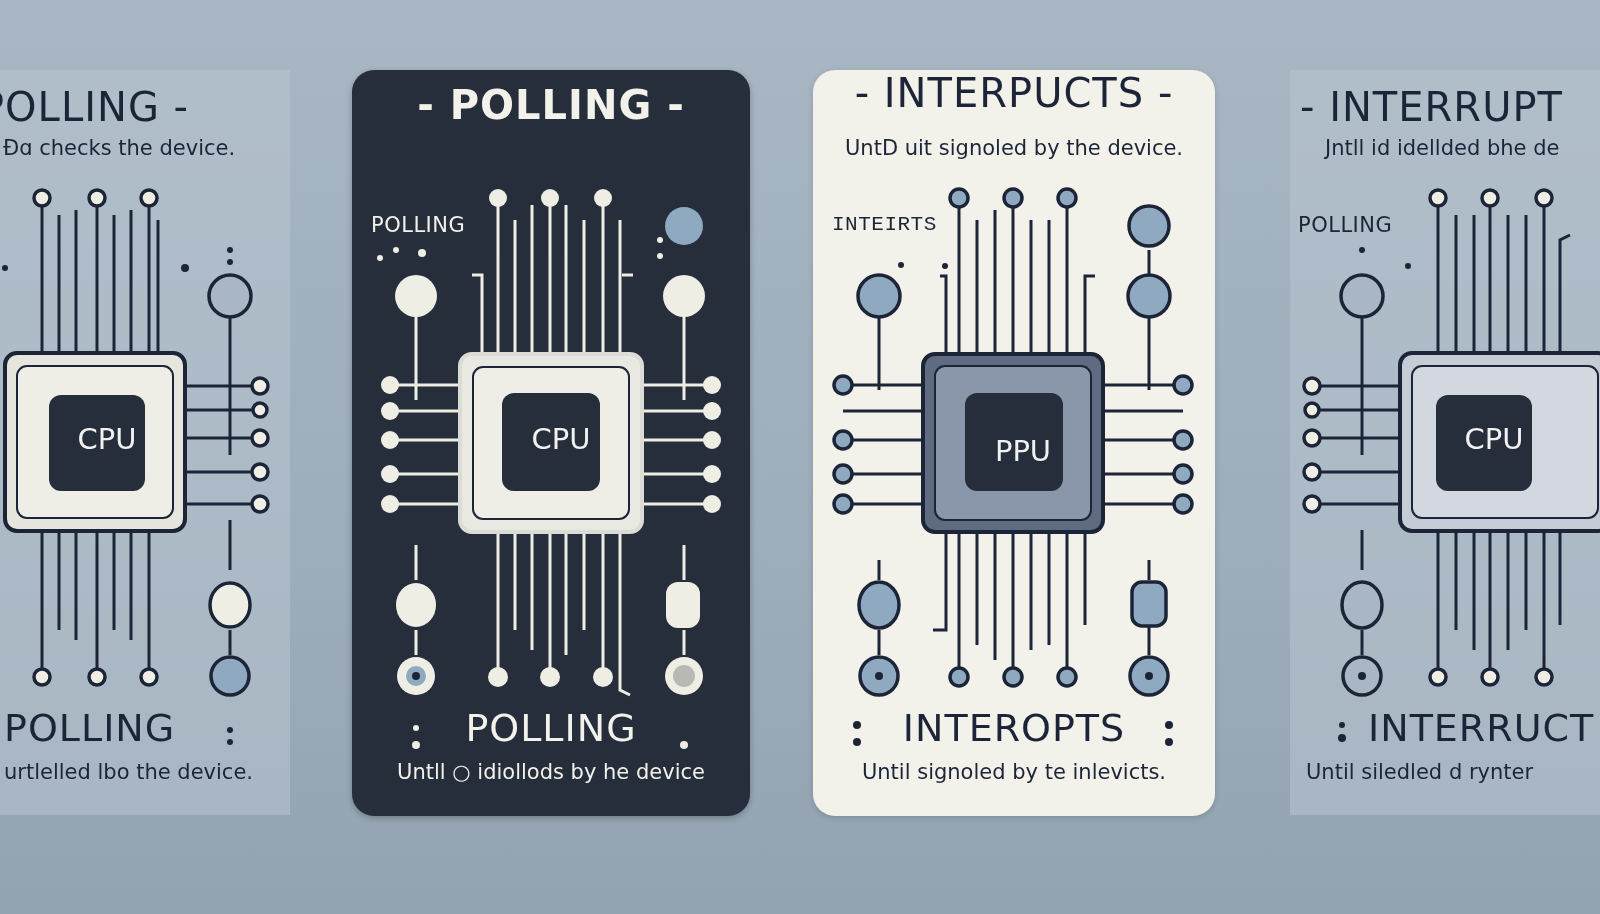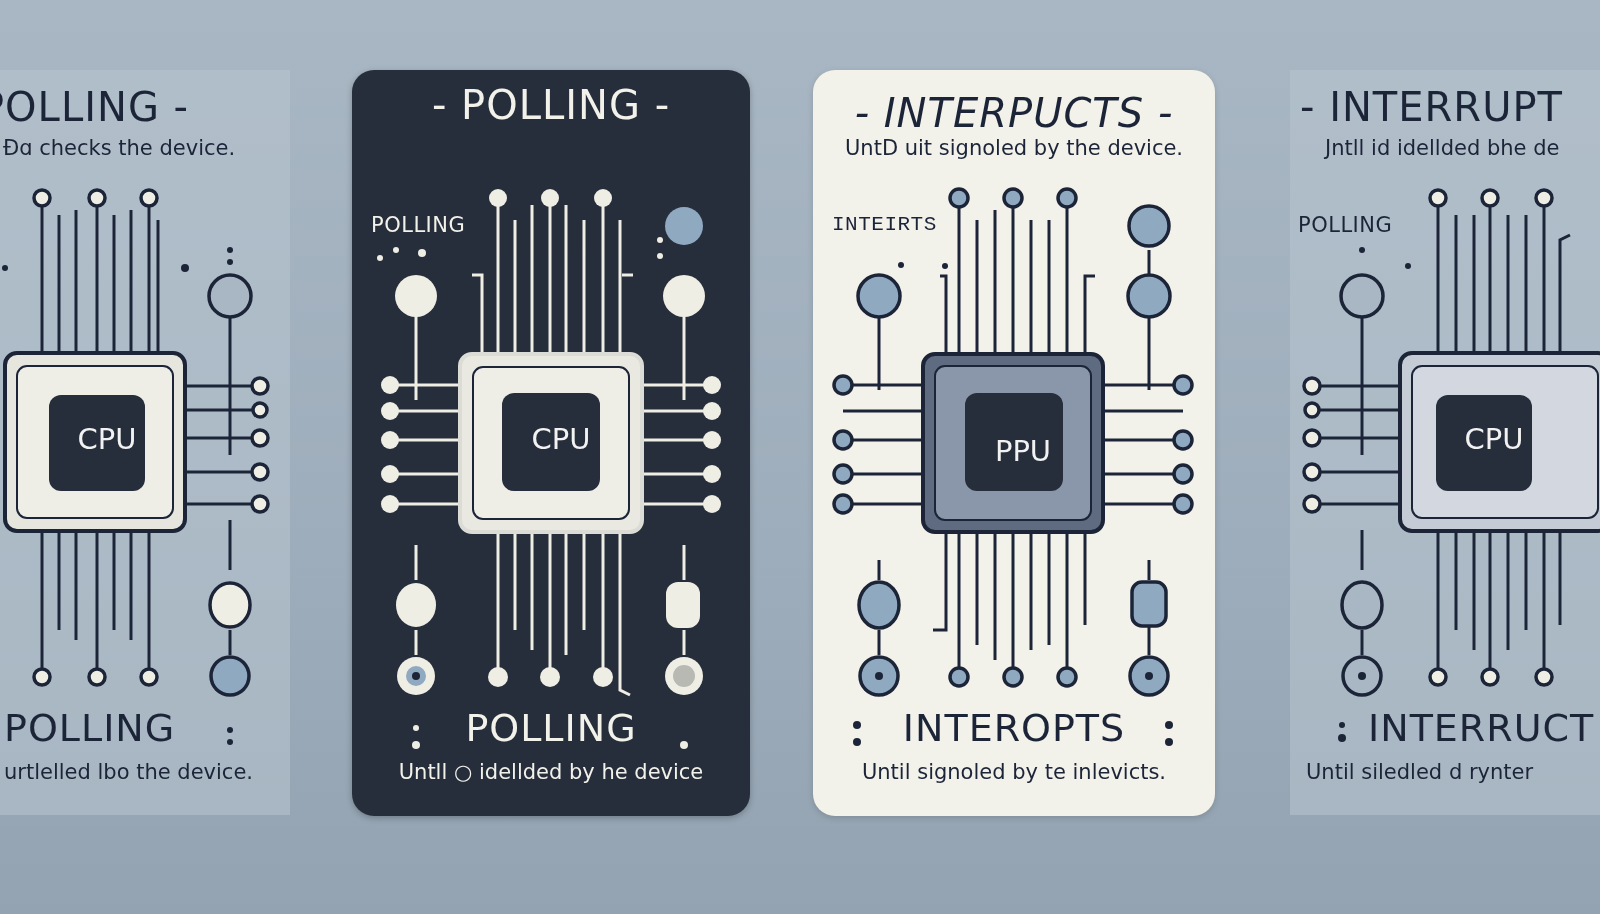--- a/index.html
+++ b/index.html
@@ -157,24 +157,24 @@
     </g>
     <circle cx="332" cy="156" r="19" fill="#8fa9c0"></circle>
     <circle cx="64" cy="606" r="10" fill="#8fa9c0"></circle>
       <circle cx="64" cy="606" r="4" fill="#1c2438"></circle>
     <circle cx="332" cy="606" r="11" fill="#b9b9b4"></circle>
     <rect x="108" y="284" width="182" height="178" rx="12" fill="#e9e9e2" stroke="#dcdcd6" stroke-width="4"></rect>
     <rect x="121" y="297" width="156" height="152" rx="10" fill="#efeee6" stroke="#1c2438" stroke-width="2"></rect>
     <rect x="150" y="323" width="98" height="98" rx="12" fill="#262d3b"></rect>
   </svg>
   <div class="chip-label" style="left:151px;top:352px;">CPU</div>
-  <div class="title" style="top:12px;">- POLLING -</div>
+  <div class="title" style="top:12px;font-weight:bold;">- POLLING -</div>
   <div class="label" style="left:19px;top:143px;">POLLING</div>
   <div class="title" style="top:636px;font-size:38px;">POLLING</div>
-  <div class="subtitle" style="top:690px;">Untll ○ idellded by he device</div>
+  <div class="subtitle" style="top:690px;">Untll ○ idiollods by he device</div>
 </div>
 
 <div class="panel light" style="left:813px;top:70px;width:402px;height:746px;">
   <svg class="art" width="402" height="746">
     <g stroke="#1c2438" stroke-width="3" fill="none">
       <line x1="146" y1="135" x2="146" y2="282"></line>
         <line x1="164" y1="150" x2="164" y2="282"></line>
         <line x1="182" y1="140" x2="182" y2="282"></line>
       <line x1="200" y1="135" x2="200" y2="282"></line>
         <line x1="218" y1="150" x2="218" y2="282"></line>
@@ -240,21 +240,21 @@
         <circle cx="44" cy="655" r="4"></circle>
         <circle cx="44" cy="672" r="4"></circle>
         <circle cx="356" cy="655" r="4"></circle>
         <circle cx="356" cy="672" r="4"></circle>
       </g>
     <rect x="110" y="284" width="180" height="178" rx="12" fill="#5f6b80" stroke="#1c2438" stroke-width="4"></rect>
     <rect x="122" y="296" width="156" height="154" rx="10" fill="#8a97aa" stroke="#1c2438" stroke-width="2"></rect>
     <rect x="152" y="323" width="98" height="98" rx="12" fill="#262d3b"></rect>
   </svg>
   <div class="chip-label" style="left:152px;top:352px;margin-top:12px;">PPU</div>
-  <div class="title" style="top:20px;font-style:italic;">- INTERPUCTS -</div>
+  <div class="title" style="top:0;">- INTERPUCTS -</div>
   <div class="subtitle" style="top:66px;">UntD uit signoled by the device.</div>
   <div class="label" style="left:19px;top:143px;font-family:Liberation Mono, monospace;">INTEIRTS</div>
   <div class="title" style="top:636px;font-size:38px;">INTEROPTS</div>
   <div class="subtitle" style="top:690px;">Until signoled by te inlevicts.</div>
 </div>
 
 <div class="panel side" style="left:1290px;top:70px;width:320px;height:745px;">
   <svg class="art" width="320" height="745">
     <g stroke="#1c2438" stroke-width="3" fill="none">
       <line x1="148" y1="130" x2="148" y2="282"></line>

